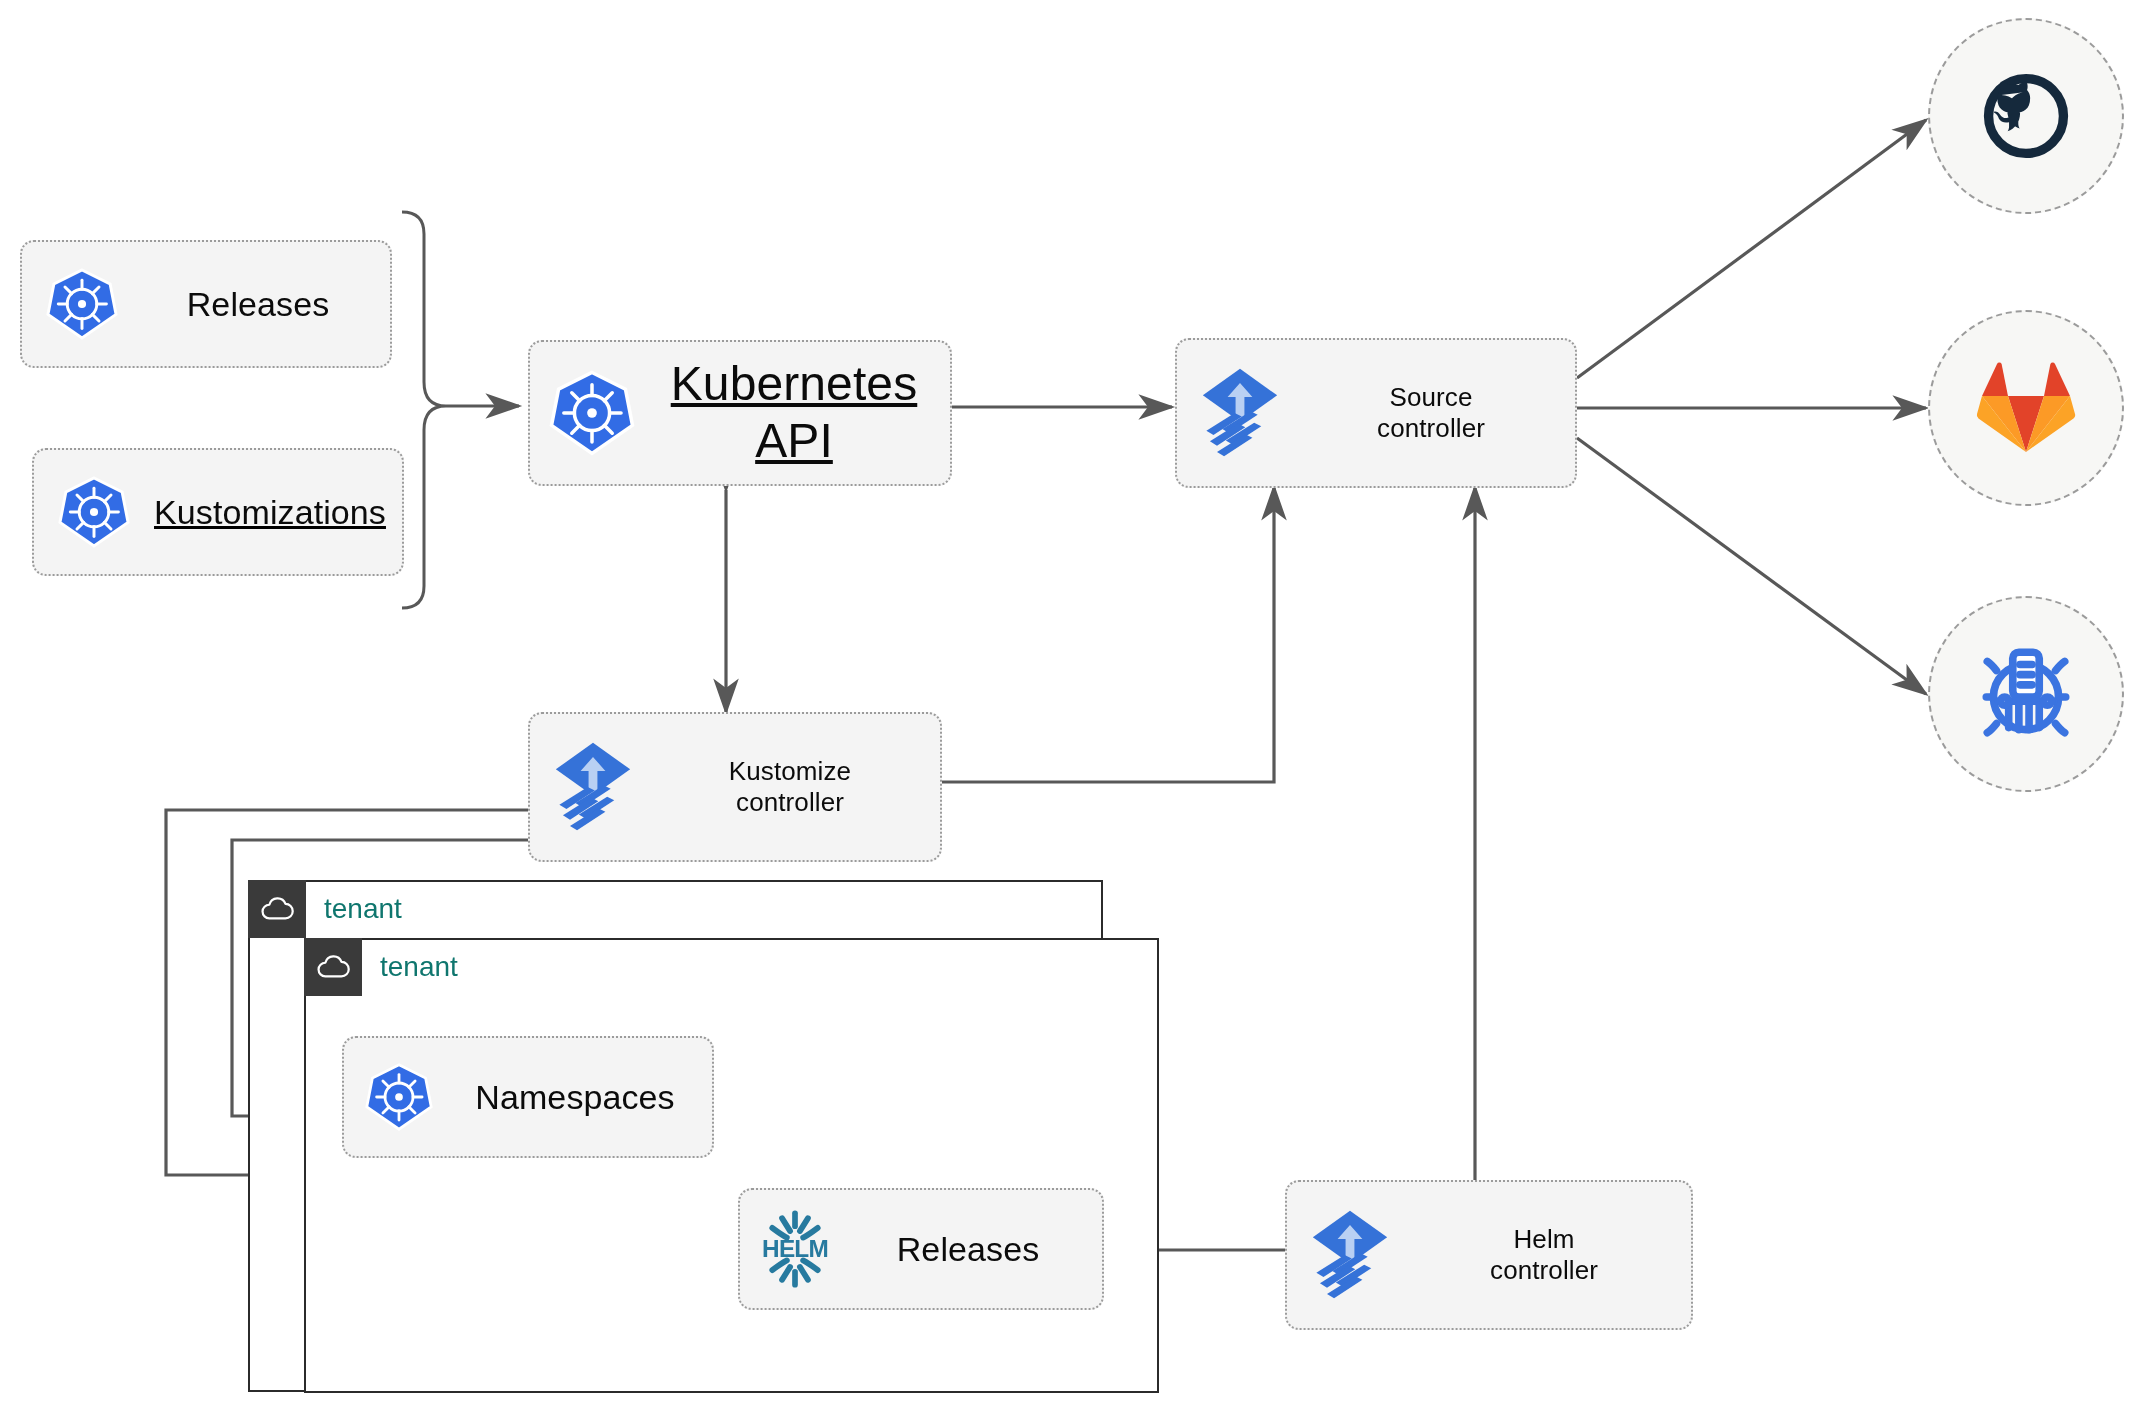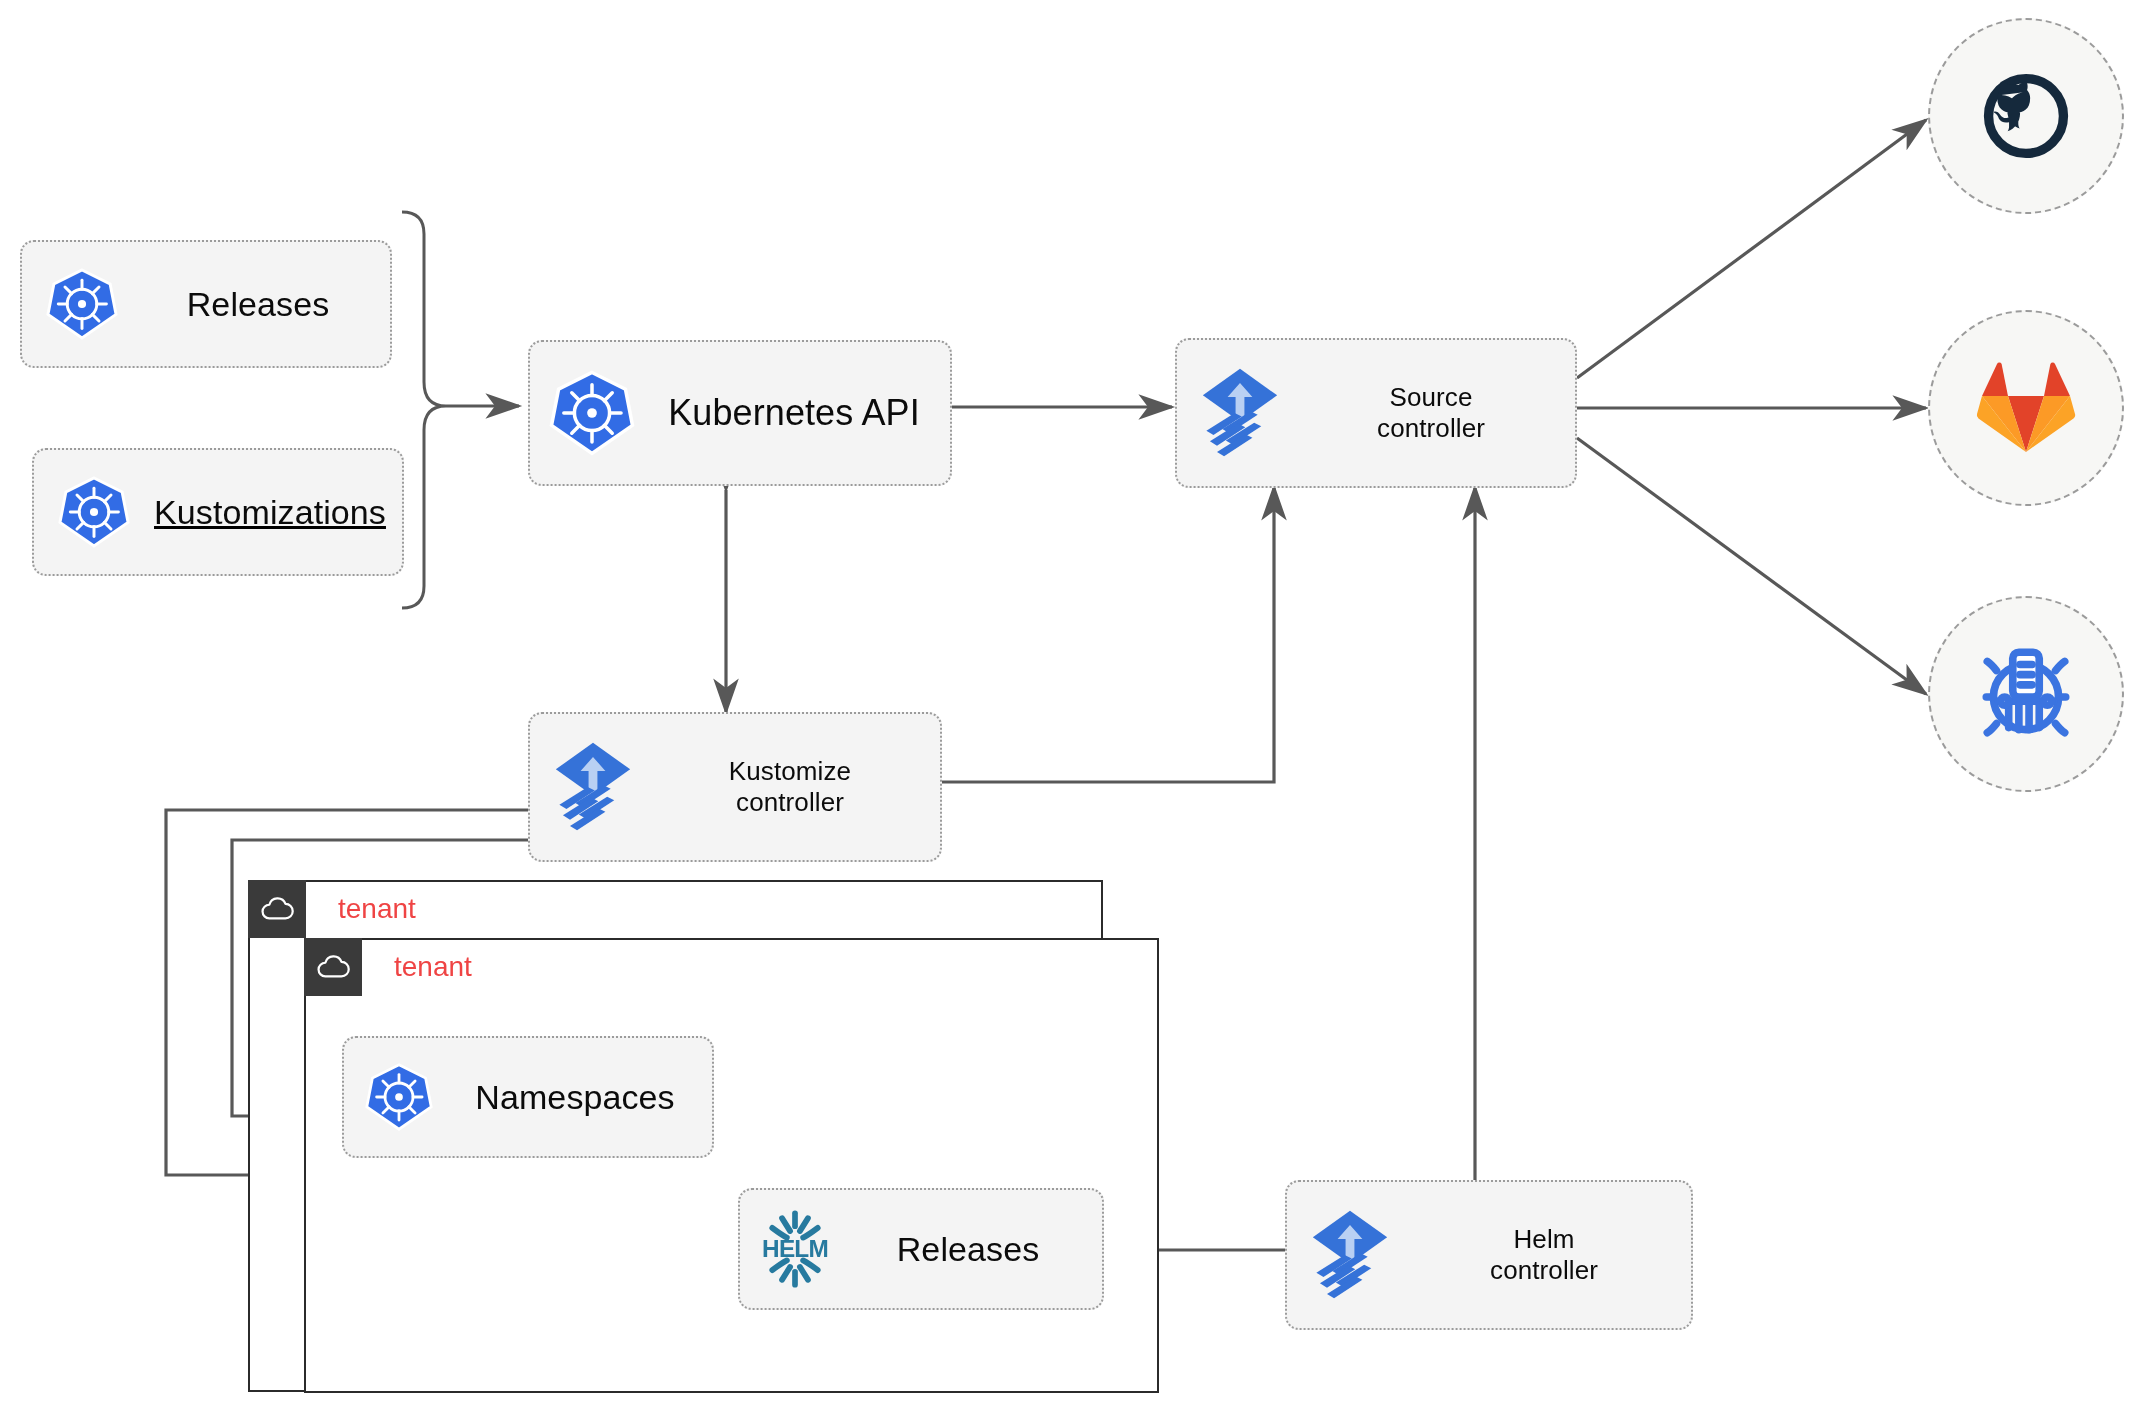--- a/index.html
+++ b/index.html
@@ -29,21 +29,21 @@
   .circ{
     position:absolute;width:196px;height:196px;border-radius:50%;
     background:#f7f7f5;border:2px dashed #9b9b9b;box-sizing:border-box;
     display:flex;align-items:center;justify-content:center;
   }
 
   
   .tenant{position:absolute;box-sizing:border-box;background:#ffffff;border:2px solid #2b2b2b;}
   .tenant .hdr{position:absolute;left:-2px;top:-2px;height:58px;display:flex;align-items:center;}
   .tenant .hdr .sq{width:58px;height:58px;background:#3a3a3a;display:flex;align-items:center;justify-content:center;}
-  .tenant .hdr .nm{font-size:28px;color:#ef4444;padding-left:32px;}
+  .tenant .hdr .nm{font-size:28px;color:#0f766e;padding-left:18px;}
 </style>
 </head>
 <body>
 
 <div id="stage">
 
   <svg class="edges" viewBox="0 0 2144 1407">
     <defs>
       <marker id="ah" markerWidth="12" markerHeight="12" refX="9.2" refY="4" orient="auto" markerUnits="strokeWidth">
         <path d="M0,0.4 L10,4 L0,7.6 L2.6,4 Z" fill="#585858"></path>
@@ -133,21 +133,21 @@
           <line x1="18" y1="50" x2="30" y2="50"></line>
             <line x1="70" y1="50" x2="83" y2="50"></line>
           <line x1="27" y1="27" x2="36" y2="36"></line>
             <line x1="64" y1="64" x2="73" y2="73"></line>
           <line x1="73" y1="27" x2="64" y2="36"></line>
             <line x1="36" y1="64" x2="27" y2="73"></line>
         </g>
         <circle cx="50" cy="50" r="5.5" fill="#ffffff"></circle>
       </svg>
     </span>
-    <span class="lbl" style="font-size:36px;">Kubernetes API</span>
+    <span class="lbl" style="font-size:48px;text-decoration:underline;">Kubernetes API</span>
   </div>
 
   <div class="node two-line" style="left:1175px;top:338px;width:402px;height:150px;">
     <span class="ico" style="width:126px;">
       <svg width="90" height="92" viewBox="0 0 100 104" aria-hidden="true">
         <polygon points="50,2 92,32 50,62 8,32" fill="#3572d8"></polygon>
         <path d="M50,18 L64,34 L55,34 L55,60 L45,60 L45,34 L36,34 Z" fill="#b9d0f3"></path>
         <g fill="#3572d8">
           <path d="M12,72 L44,52 L52,56 L20,77 Z"></path>
           <path d="M30,70 L62,50 L70,54 L38,75 Z"></path>

